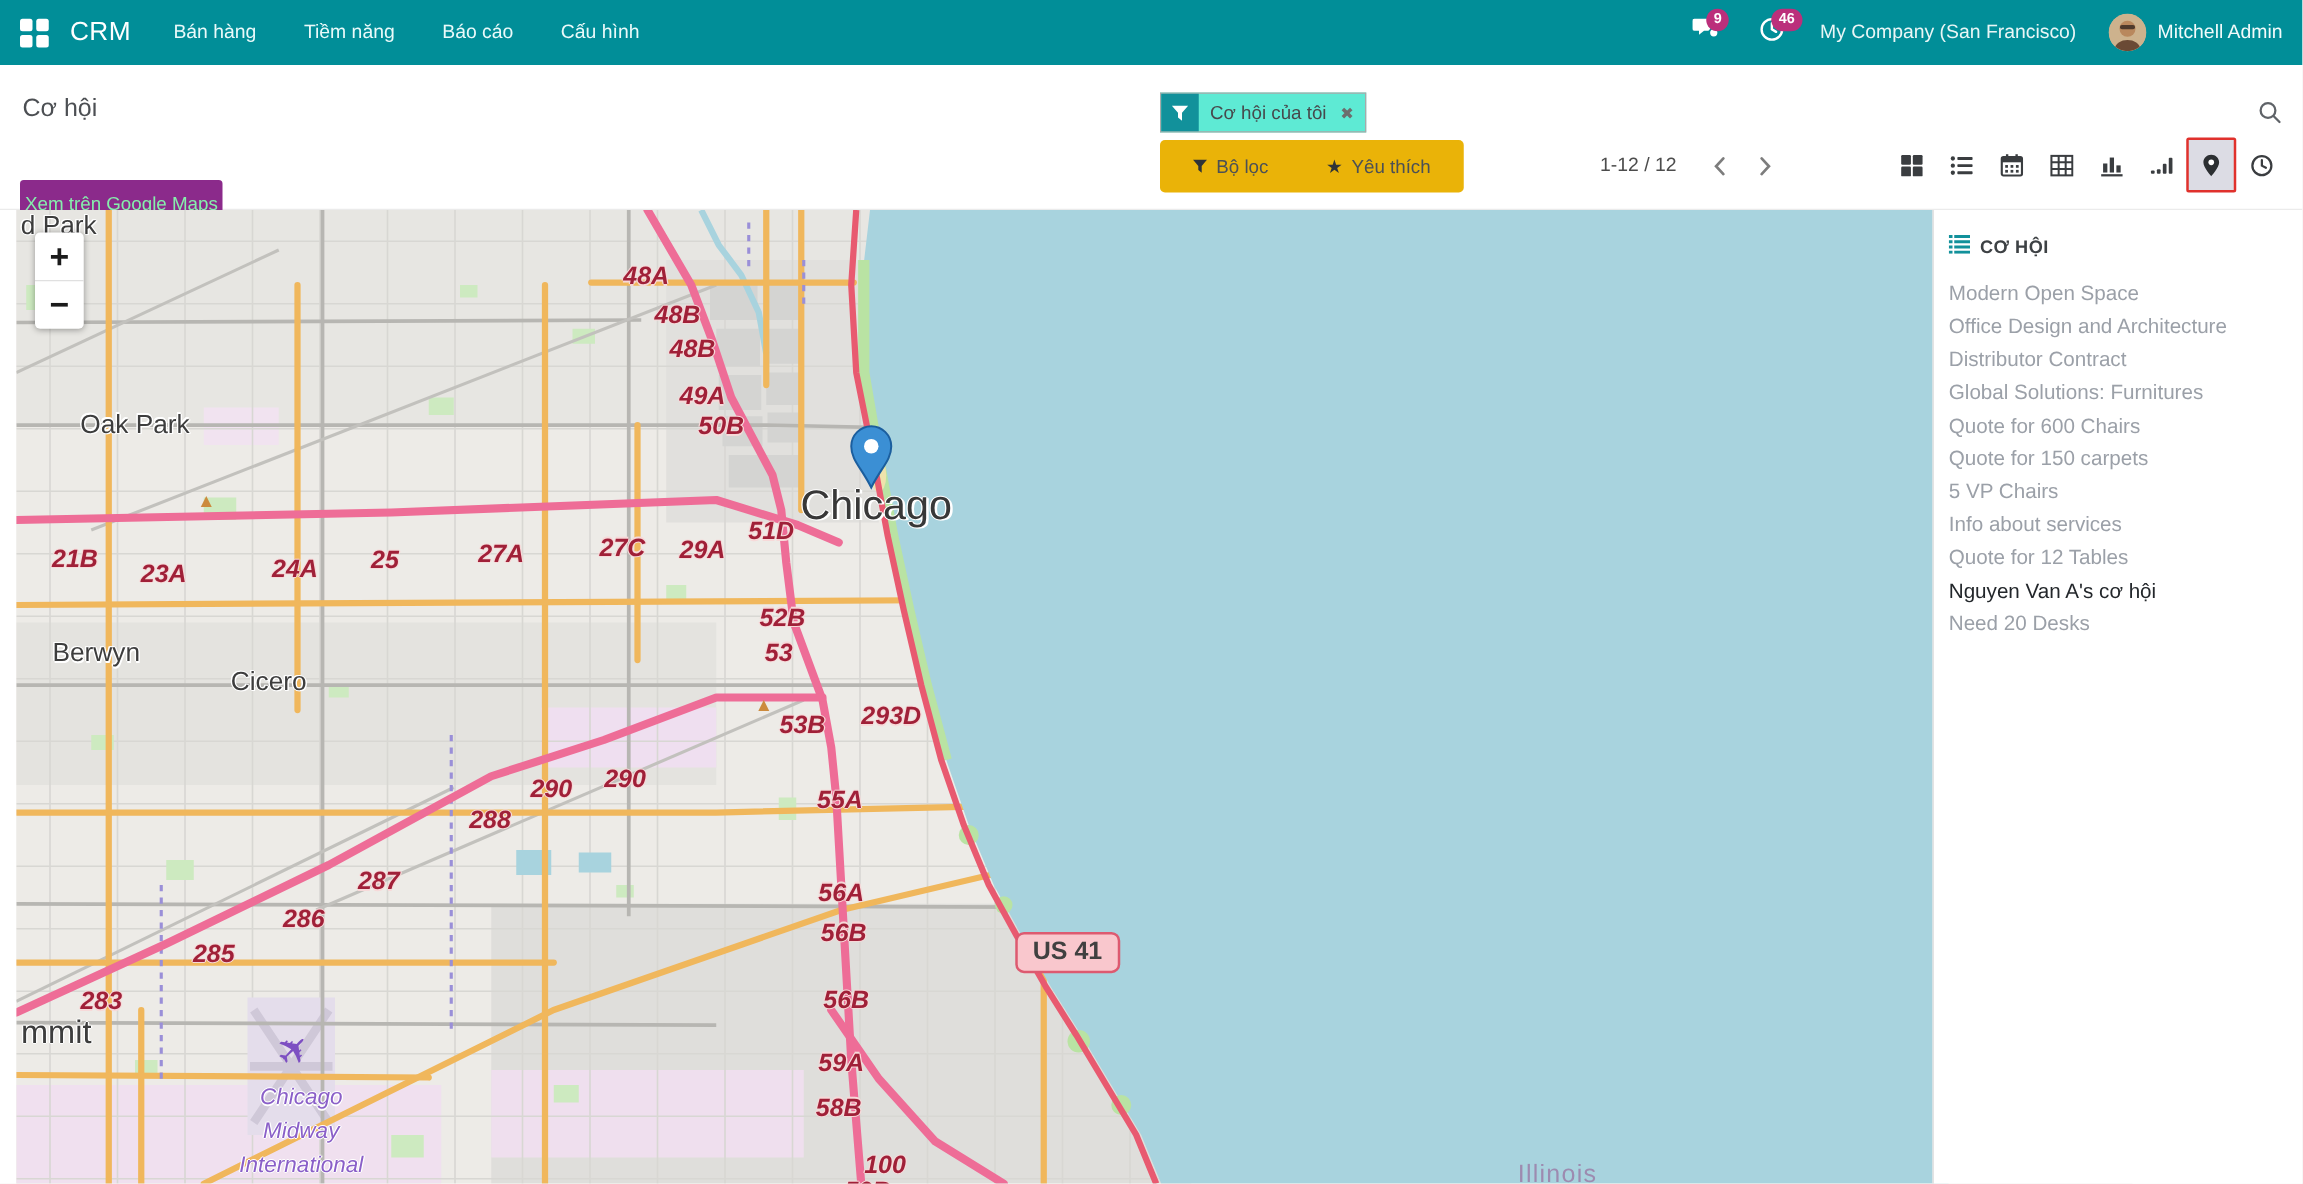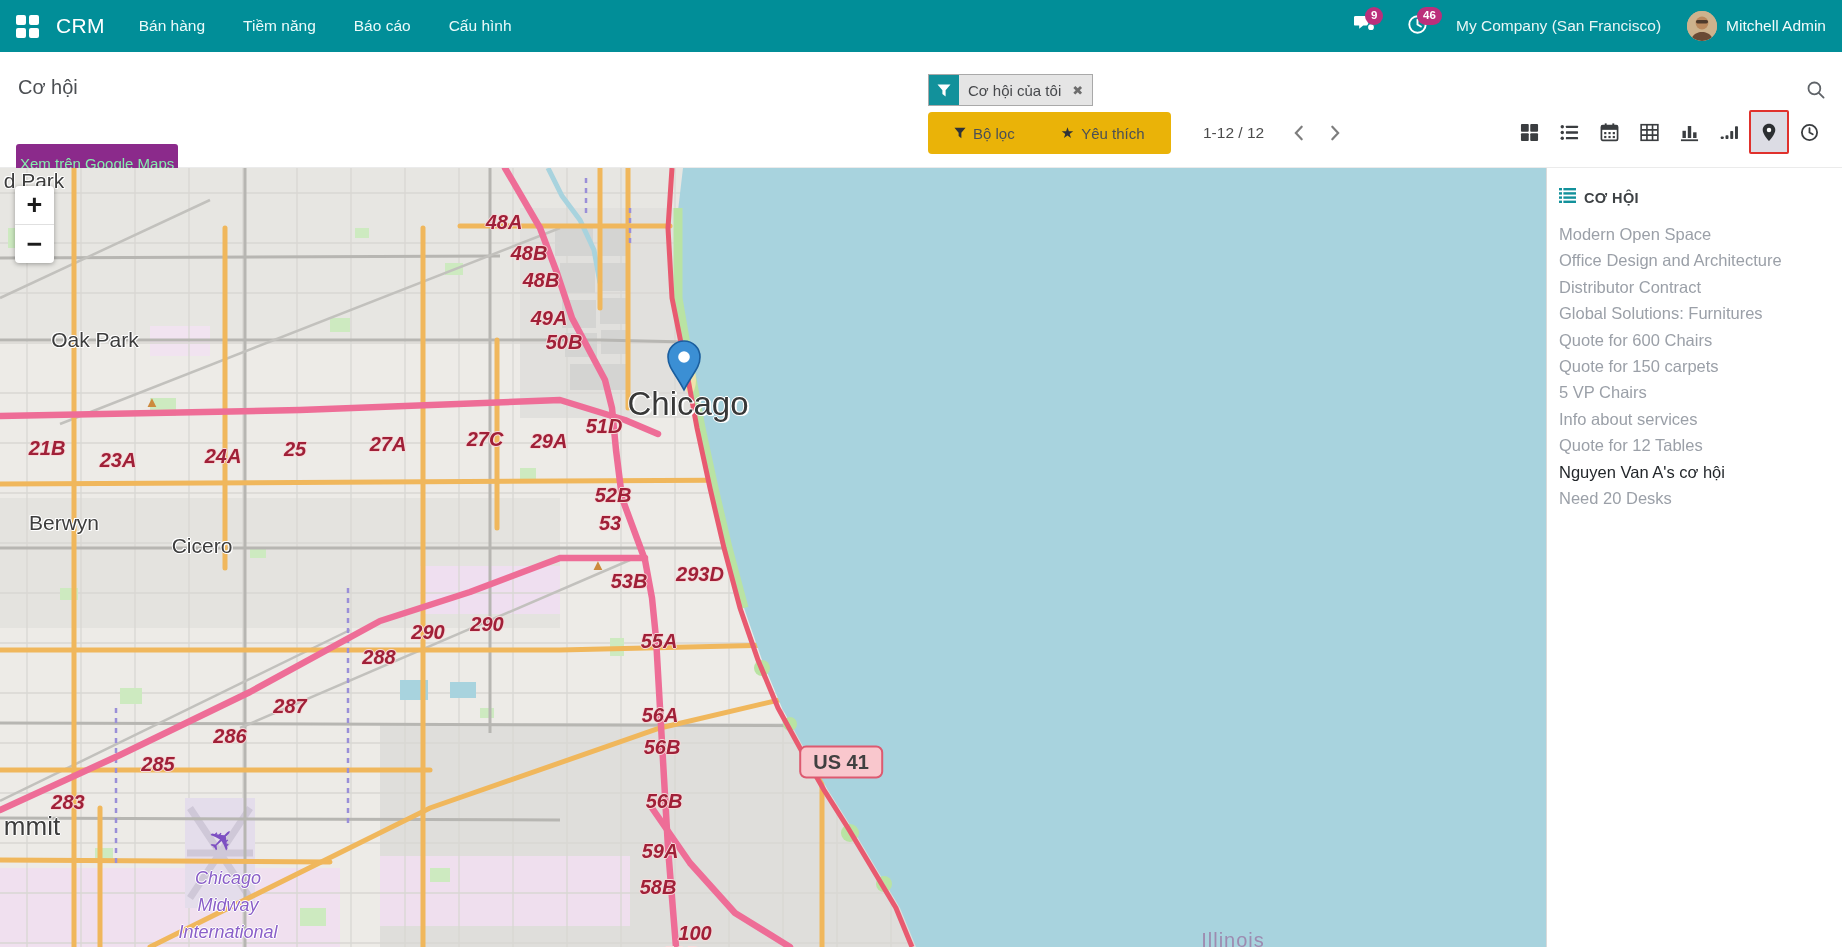--- a/index.html
+++ b/index.html
@@ -17,44 +17,44 @@
   .badge{position:absolute;top:-7px;left:13px;background:#bb2f7b;color:#fff;font-size:11.5px;line-height:1;padding:3px 6px;border-radius:10px;font-weight:700;}
   .company{font-size:15.5px;color:#e9f6f6;cursor:pointer;}
   .userzone{display:flex;align-items:center;gap:9px;cursor:pointer;}
   .avatar{width:30px;height:30px;border-radius:50%;overflow:hidden;background:#cdb28d;flex:none;}
   .username{font-size:15.5px;color:#f2fbfb;}
 
   
   .cpanel{position:absolute;left:0;top:52px;width:1842px;height:116px;background:#fff;border-bottom:1px solid #ebebeb;box-sizing:border-box;}
   .page-title{position:absolute;left:18px;top:24px;font-size:20px;color:#4c4f53;}
   .searchbar{position:absolute;left:928px;top:21px;width:900px;height:34px;display:flex;align-items:center;}
-  .facet{display:flex;align-items:stretch;border:1px solid #a9a9a9;background:#e5e5e5;height:32px;box-sizing:border-box;cursor:pointer;}
+  .facet{display:flex;align-items:stretch;border:1px solid #a9a9a9;background:#5eead4;height:32px;box-sizing:border-box;cursor:pointer;}
   .facet-ico{width:30px;background:#12919b;display:flex;align-items:center;justify-content:center;}
   .facet-label{font-size:15px;color:#47494c;display:flex;align-items:center;padding:0 9px;}
   .facet-x{display:flex;align-items:center;padding:0 9px 0 2px;color:#6d6d6d;font-size:13px;cursor:pointer;}
   .search-input{border:0;outline:none;flex:1;font-size:16px;color:#555;padding:0 10px;font-family:"Liberation Sans",sans-serif;}
   .search-input::placeholder{color:#9aa0a6;}
   .mag{margin-left:auto;cursor:pointer;display:flex;align-items:center;padding-right:2px;}
 
   .gmaps-btn{position:absolute;left:16px;top:64px;height:38px;background:#8b2a8b;color:#86efac;border:0;border-radius:3px;font-size:15px;padding:0 4px;cursor:pointer;font-family:"Liberation Sans",sans-serif;margin-top:28px;}
   .fgroup{position:absolute;left:928px;top:60px;height:42px;background:#eab308;border-radius:4px;display:flex;align-items:center;padding:0 20px;gap:34px;}
   .fbtn{display:flex;align-items:center;gap:7px;font-size:15px;color:#4b5056;cursor:pointer;background:none;border:0;font-family:"Liberation Sans",sans-serif;}
   .star{color:#2f3338;font-size:15px;}
 
-  .pager{position:absolute;left:1203px;top:60px;height:42px;display:flex;align-items:center;gap:6px;}
+  .pager{position:absolute;left:1280px;top:60px;height:42px;display:flex;align-items:center;gap:6px;}
   .pager-range{font-size:15.5px;color:#4c4c4c;margin-right:14px;cursor:pointer;}
   .chev{width:30px;height:34px;background:none;border:0;cursor:pointer;display:flex;align-items:center;justify-content:center;}
 
   .vswitch{position:absolute;right:13px;top:58px;display:flex;align-items:center;}
   .vbtn{width:40px;height:44px;display:flex;align-items:center;justify-content:center;background:none;border:0;cursor:pointer;border-radius:2px;box-sizing:border-box;}
   .vbtn svg{display:block;}
   .vbtn.active{background:#dcdce4;border:2px solid #e0312c;}
 
   
-  .map{position:absolute;left:0;top:168px;width:1693px;height:779px;overflow:hidden;background:#edebe7;cursor:grab;}
+  .map{position:absolute;left:13px;top:168px;width:1693px;height:779px;overflow:hidden;background:#edebe7;cursor:grab;}
   .map svg.base{position:absolute;left:0;top:0;}
   .zoomctl{position:absolute;left:15px;top:18px;width:39px;background:#fff;border-radius:4px;box-shadow:0 1px 5px rgba(0,0,0,.35);z-index:30;}
   .zoomctl button{display:block;width:39px;height:38px;background:none;border:0;font-size:27px;font-weight:700;color:#1b1b1b;cursor:pointer;line-height:1;font-family:"Liberation Sans",sans-serif;}
   .zoomctl .sep{height:1px;background:#e0e0e0;}
 
   .mlabels{position:absolute;left:0;top:0;width:1546px;height:779px;pointer-events:none;z-index:20;}
   .mlabel{position:absolute;transform:translate(-50%,-50%);white-space:nowrap;}
   .mlabel.exit{font-size:20px;font-weight:700;font-style:italic;color:#a02038;text-shadow:1px 0 0 #f7d9d9,-1px 0 0 #f7d9d9,0 1px 0 #f7d9d9,0 -1px 0 #f7d9d9;margin-top:38px;}
   .mlabel.city{font-size:21px;color:#3d3d3d;text-shadow:1px 0 0 #fff,-1px 0 0 #fff,0 1px 0 #fff,0 -1px 0 #fff,1px 1px 0 #fff,-1px -1px 0 #fff;}
   .mlabel.city-lg{font-size:26px;color:#3d3d3d;text-shadow:1px 0 0 #fff,-1px 0 0 #fff,0 1px 0 #fff,0 -1px 0 #fff;}

